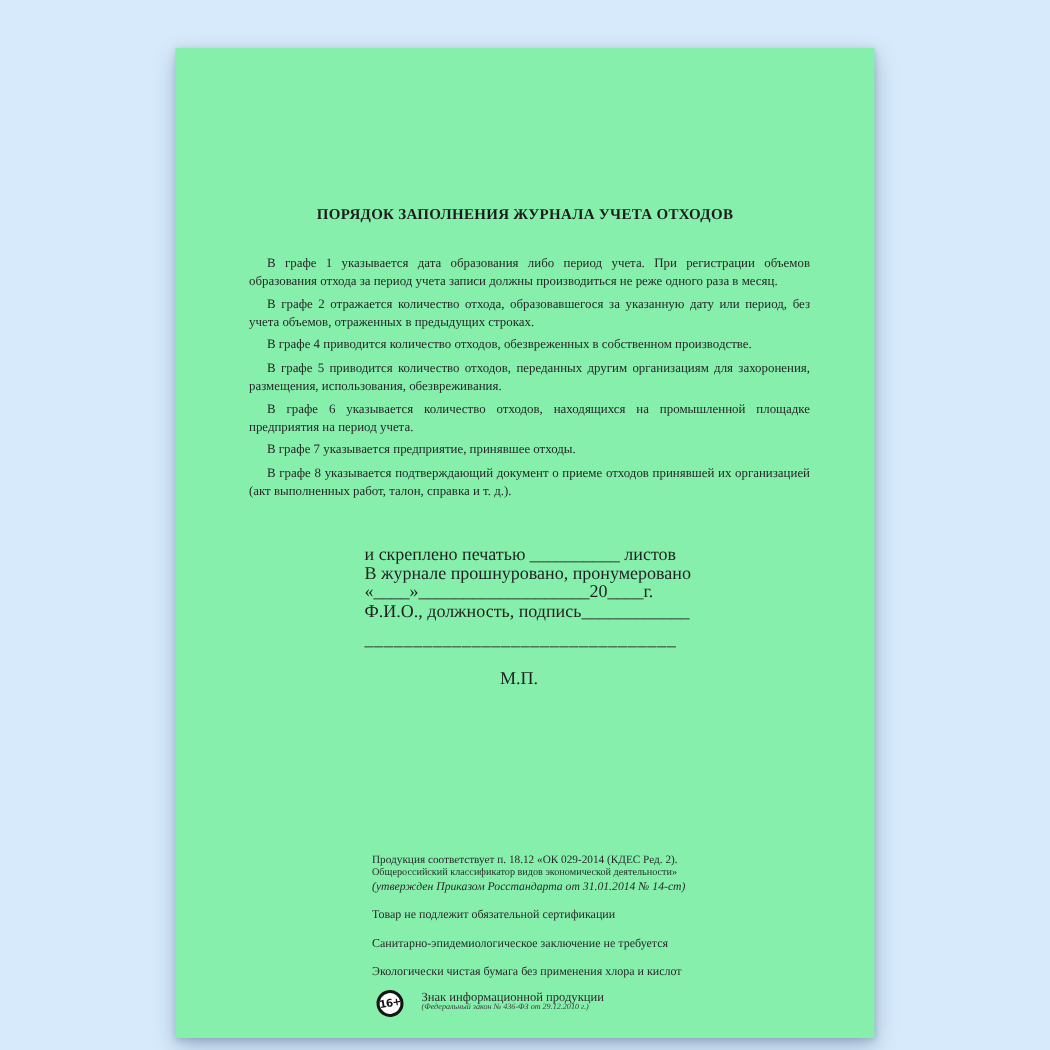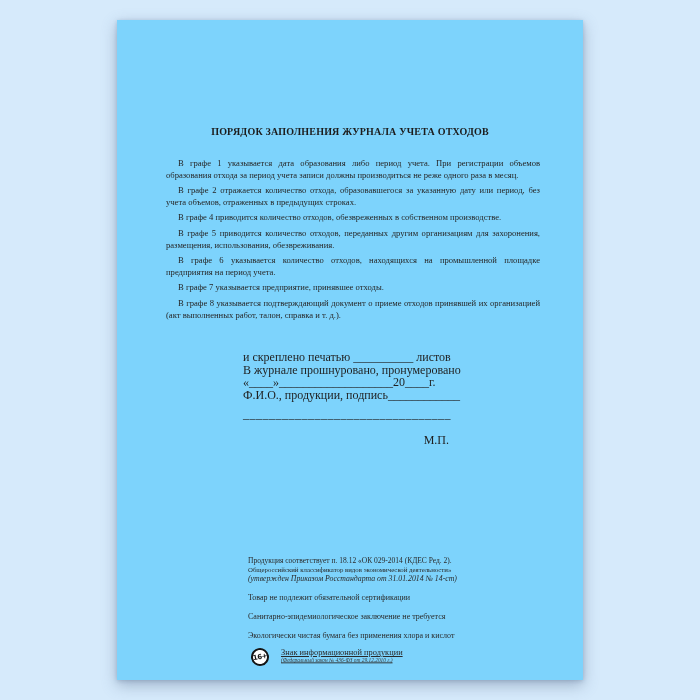--- a/index.html
+++ b/index.html
@@ -24,65 +24,65 @@
   }
   .para{
     margin:0 0 4px;font-size:8.6px;line-height:11.6px;
     text-align:justify;text-indent:12px;
   }
   .cert-block{
     position:absolute;top:331px;left:126px;width:208px;
     font-size:12px;line-height:12.6px;color:#1f1f1f;white-space:nowrap;
   }
   .cert-underline-row{margin-top:7px;letter-spacing:.5px;}
-  .cert-stamp{margin-top:13px;text-align:right;padding-right:2px;}
+  .cert-stamp{margin-top:13px;text-align:center;padding-right:2px;}
   .footer{
     position:absolute;top:536px;left:131px;width:330px;color:#2a2a2a;
   }
   .f-l1{font-size:7.5px;line-height:9px;}
   .f-l2{font-size:6.8px;line-height:9px;}
   .f-l3{font-size:7.8px;line-height:9.5px;font-style:italic;}
   .f-item{font-size:8px;line-height:10px;margin-top:9px;}
   .info-row{margin-top:7px;display:flex;align-items:center;}
   .age-badge{
     width:14px;height:14px;border:2px solid #141414;border-radius:50%;
     display:flex;align-items:center;justify-content:center;
     font-size:7px;font-weight:bold;color:#141414;
     font-family:"DejaVu Sans","Liberation Sans",sans-serif;
     flex:0 0 auto;margin-left:3px;transform:rotate(-10deg);
     letter-spacing:-.4px;background:#fff;
   }
-  .info-text{margin-left:12px;text-decoration:underline;}
+  .info-text{margin-left:12px;}
   .info-title{font-size:8.4px;line-height:9px;}
   .info-law{font-size:6px;line-height:7.5px;font-style:italic;color:#3a3a3a;
     transform:scale(.9);transform-origin:left top;white-space:nowrap;}
 </style>
 </head>
 <body style="background: rgb(214, 234, 251);">
 
 <div class="stage">
-  <div class="page" style="background: #7dd3fc;">
+  <div class="page" style="background: #86efac; margin-top: 12px;">
 
     <h1 class="doc-title">ПОРЯДОК ЗАПОЛНЕНИЯ ЖУРНАЛА УЧЕТА ОТХОДОВ</h1>
 
     <div class="doc-body">
       <p class="para">В графе 1 указывается дата образования либо период учета. При регистрации объемов образования отхода за период учета записи должны производиться не реже одного раза в месяц.</p>
       <p class="para">В графе 2 отражается количество отхода, образовавшегося за указанную дату или период, без учета объемов, отраженных в предыдущих строках.</p>
       <p class="para">В графе 4 приводится количество отходов, обезвреженных в собственном производстве.</p>
       <p class="para">В графе 5 приводится количество отходов, переданных другим организациям для захоронения, размещения, использования, обезвреживания.</p>
       <p class="para">В графе 6 указывается количество отходов, находящихся на промышленной площадке предприятия на период учета.</p>
       <p class="para">В графе 7 указывается предприятие, принявшее отходы.</p>
       <p class="para">В графе 8 указывается подтверждающий документ о приеме отходов принявшей их организацией (акт выполненных работ, талон, справка и т. д.).</p>
     </div>
 
     <div class="cert-block">
       <div>и скреплено печатью __________ листов</div>
       <div>В журнале прошнуровано, пронумеровано</div>
       <div>«____»___________________20____г.</div>
-      <div>Ф.И.О., продукции, подпись____________</div>
+      <div>Ф.И.О., должность, подпись____________</div>
       <div class="cert-underline-row">________________________________</div>
       <div class="cert-stamp">М.П.</div>
     </div>
 
     <div class="footer">
       <div class="f-l1">Продукция соответствует п. 18.12 «ОК 029-2014 (КДЕС Ред. 2).</div>
       <div class="f-l2">Общероссийский классификатор видов экономической деятельности»</div>
       <div class="f-l3">(утвержден Приказом Росстандарта от 31.01.2014 № 14-ст)</div>
       <div class="f-item">Товар не подлежит обязательной сертификации</div>
       <div class="f-item">Санитарно-эпидемиологическое заключение не требуется</div>

